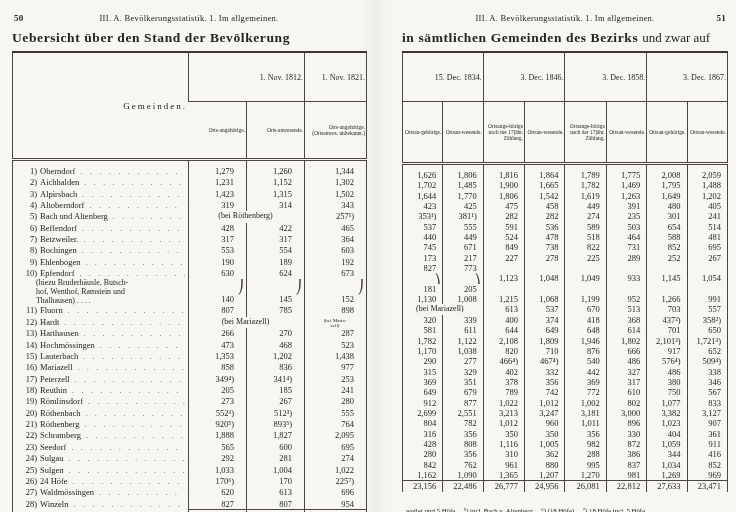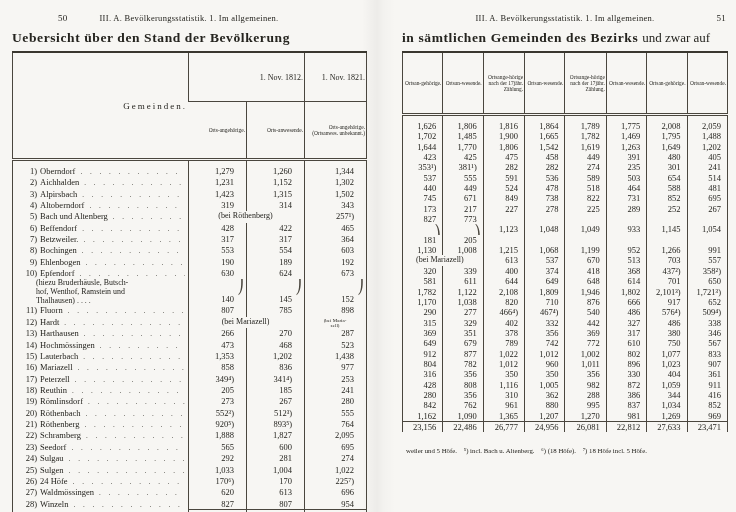--- a/index.html
+++ b/index.html
@@ -8,21 +8,21 @@
     background:#f7f6f3;color:#25241f;
     font-family:"Liberation Serif","DejaVu Serif",serif;
   }
   .gutter{position:absolute;left:362px;top:0;width:34px;height:512px;
     background:linear-gradient(90deg,rgba(0,0,0,0) 0%,rgba(0,0,0,0.045) 45%,rgba(0,0,0,0.015) 65%,rgba(0,0,0,0) 100%);}
   .page{position:absolute;top:12px;}
   #left-page{left:12px;width:354px;}
   #right-page{left:402px;width:326px;}
 
   .runhead{position:relative;text-align:center;font-size:8.5px;letter-spacing:.3px;height:13px;line-height:13px;}
-  .pagenum{position:absolute;top:0;font-size:9px;font-weight:normal;margin-left:44px;}
+  .pagenum{position:absolute;top:0;font-size:9px;font-weight:bold;}
   #left-page .pagenum{left:2px;}
   #right-page .pagenum{right:2px;}
 
   .page-title{ text-align:left;font-weight:bold;font-size:13.5px;letter-spacing:.6px;
     margin:5px 0 5px 0;white-space:nowrap;}
   .title-suffix{font-size:13px;font-weight:normal;letter-spacing:0;}
 
   table.stat-table{border-collapse:collapse;table-layout:fixed;width:100%;
     border:1px solid #4a463e;border-top:2px solid #3a372f;border-bottom:none;}
   .stat-table th{font-weight:normal;text-align:right;vertical-align:middle;padding:13px 1px;}
@@ -469,20 +469,26 @@
         <col style="width:40px">
         <col style="width:41px">
         <col style="width:40px">
       <col style="width:41px">
         <col style="width:40px">
         <col style="width:40px">
         <col style="width:40px">
     </colgroup>
     <thead>
       <tr>
+        <th colspan="2" class="group-head">15. Dec. 1834.</th>
+        <th colspan="2" class="group-head">3. Dec. 1846.</th>
+        <th colspan="2" class="group-head">3. Dec. 1858.</th>
+        <th colspan="2" class="group-head">3. Dec. 1867.</th>
+      </tr>
+      <tr>
         <th class="sub-head">Ortsan-gehörige.</th>
         <th class="sub-head">Ortsan-wesende.</th>
         <th class="sub-head">Ortsange-hörige nach der 17jähr. Zählung.</th>
         <th class="sub-head">Ortsan-wesende.</th>
         <th class="sub-head">Ortsange-hörige nach der 17jähr. Zählung.</th>
         <th class="sub-head">Ortsan-wesende.</th>
         <th class="sub-head">Ortsan-gehörige.</th>
         <th class="sub-head">Ortsan-wesende.</th>
       </tr>
     </thead>
@@ -708,20 +714,30 @@
         </tr>
         <tr>
           <td class="num">912</td>
           <td class="num">877</td>
           <td class="num">1,022</td>
           <td class="num">1,012</td>
           <td class="num">1,002</td>
           <td class="num">802</td>
           <td class="num">1,077</td>
           <td class="num">833</td>
+        </tr>
+        <tr>
+          <td class="num">2,699</td>
+          <td class="num">2,551</td>
+          <td class="num">3,213</td>
+          <td class="num">3,247</td>
+          <td class="num">3,181</td>
+          <td class="num">3,000</td>
+          <td class="num">3,382</td>
+          <td class="num">3,127</td>
         </tr>
         <tr>
           <td class="num">804</td>
           <td class="num">782</td>
           <td class="num">1,012</td>
           <td class="num">960</td>
           <td class="num">1,011</td>
           <td class="num">896</td>
           <td class="num">1,023</td>
           <td class="num">907</td>

